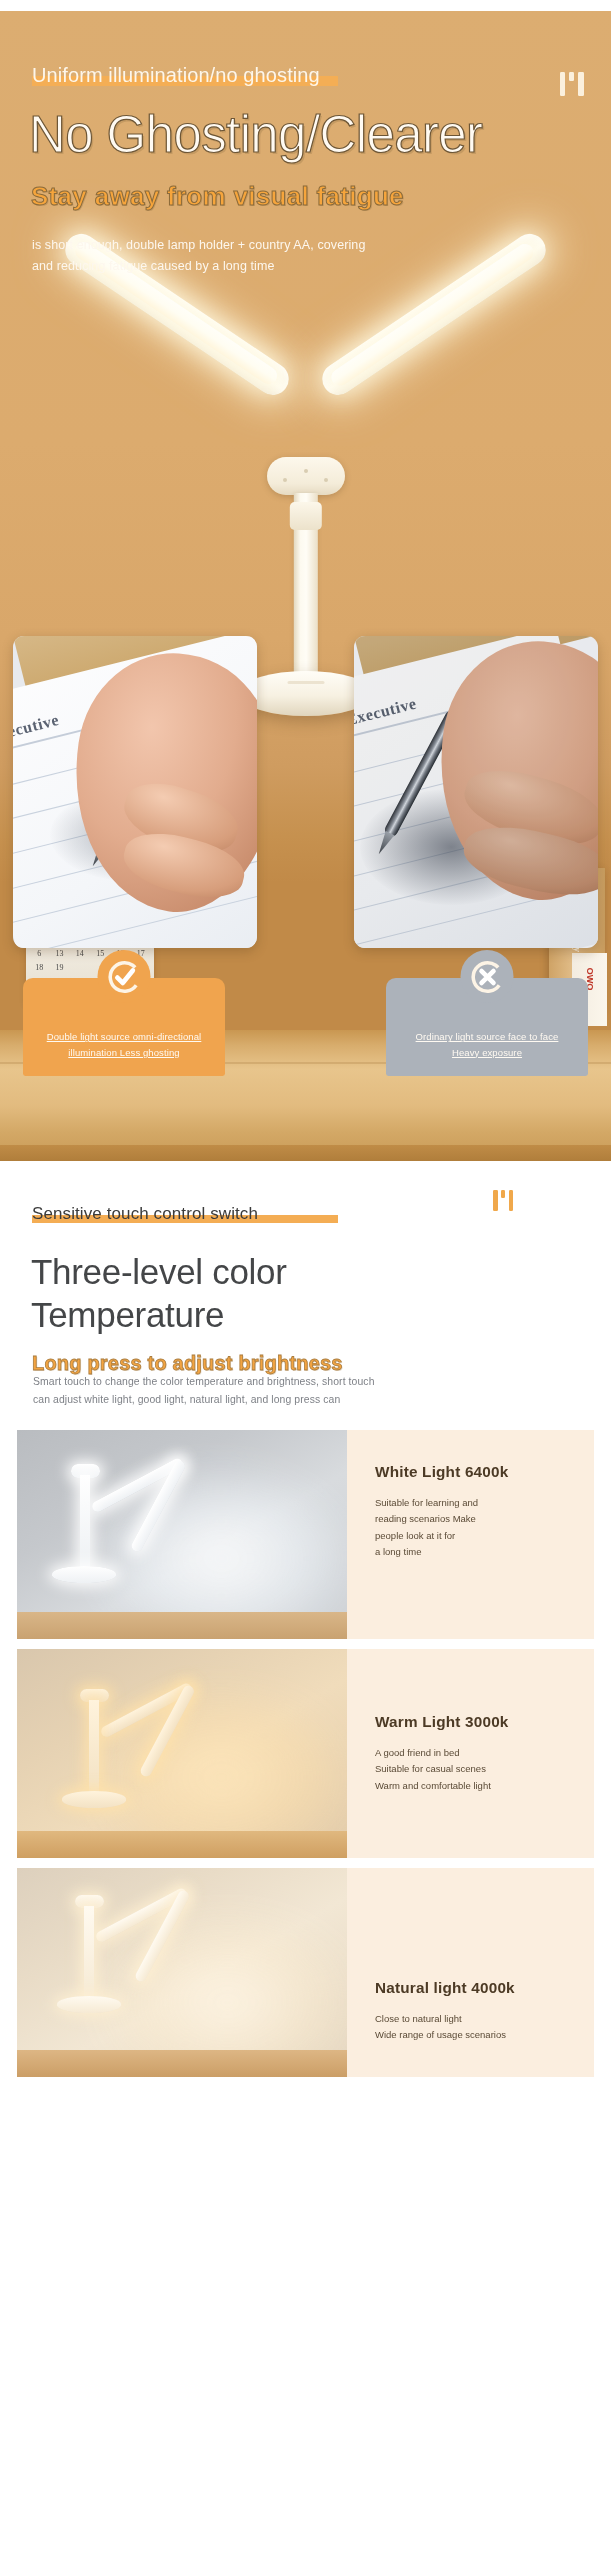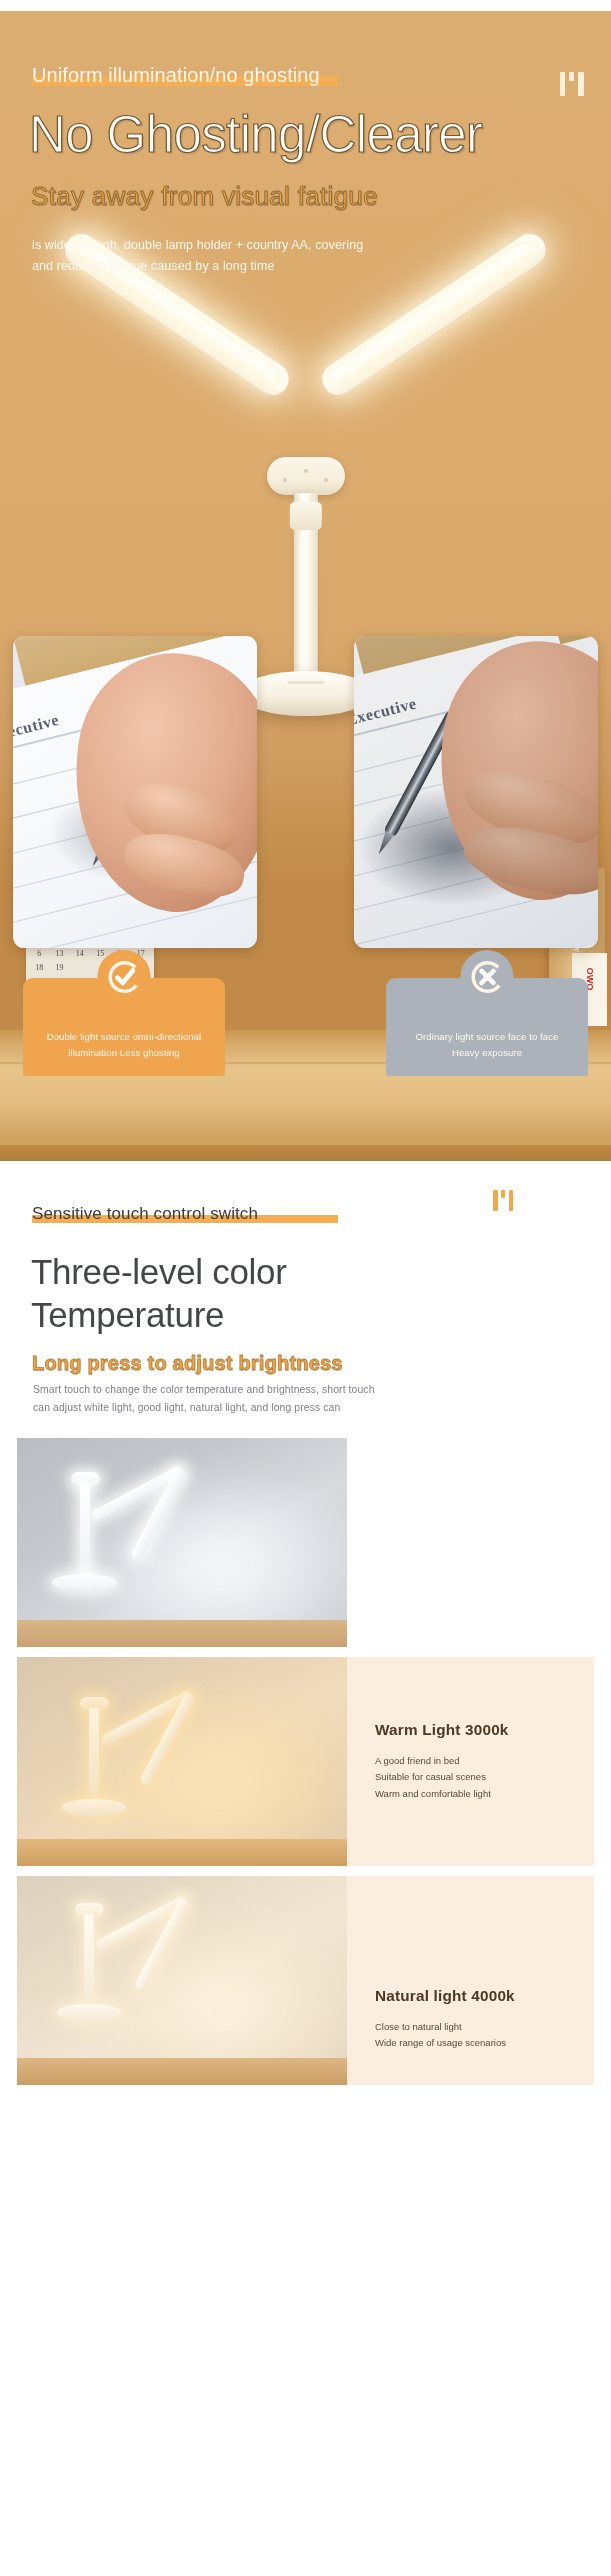--- a/index.html
+++ b/index.html
@@ -50,21 +50,21 @@
     font-size: 51px; line-height: 1;
     font-weight: 400;
     color: #fffaf2;
     -webkit-text-stroke: 1.2px #6d5636;
     letter-spacing: -0.6px;
     text-shadow: 1.8px 1.8px 0 rgba(120,90,50,.22);
     white-space: nowrap;
   }
   .h2-orange {
     position: absolute; left: 31px; top: 183px; z-index: 14;
-    font-size: 26px; line-height: 1; font-weight: 400;
+    font-size: 26px; line-height: 1; font-weight: 700;
     color: #f6a53c;
     -webkit-text-stroke: 1px #8a6a3a;
     letter-spacing: 0.3px;
     text-shadow: 1.2px 1.2px 0 rgba(120,90,50,.25);
     white-space: nowrap;
   }
   .sec1-body {
     position: absolute; left: 32px; top: 235px; z-index: 14;
     font-size: 12.5px; line-height: 21px; color: #fdf7ee;
     letter-spacing: 0.1px;
@@ -167,21 +167,21 @@
   
   .cap {
     position:absolute; top: 978px; width: 202px; height: 98px; z-index: 9;
     border-radius: 9.8px 9.8px 2.4px 2.4px;
     display:flex; align-items:flex-end; justify-content:center;
     padding-bottom: 16px;
     text-align:center;
   }
   .cap-good { left: 23px; background: #f0a44e; }
   .cap-bad  { right: 23px; background: #acb2ba; margin-left: 19px; }
-  .cap span { font-size: 9.5px; line-height: 15.3px; color:#fffaf2; letter-spacing:0.1px; display:block; }
+  .cap span { font-size: 9.5px; line-height: 15.3px; color:#fffaf2; letter-spacing:0.1px; display:block;text-decoration:underline; }
   .badge {
     position:absolute; top: -28px; left: 50%; transform: translateX(-50%);
     width: 53px; height: 53px; border-radius: 50%; z-index: 10;
     display:flex; align-items:center; justify-content:center;
   }
   .badge-good { background: #f0a44e; }
   .badge-bad  { background: #acb2ba; }
   .badge svg { width: 38px; height: 38px; }
 
   
@@ -231,21 +231,21 @@
     margin: 26px 0 0 31px; font-size: 35px; line-height: 43px;
     color: #444648; font-weight: 400; letter-spacing: -0.3px;
   }
   .sec2-h2 {
     margin: 17px 0 0 32px; font-size: 20px; font-weight:700; line-height:1;
     color:#f3a441; -webkit-text-stroke: 0.8px #a97c3e;
     letter-spacing:0.2px;
     text-shadow: 0.9px 0.9px 0 rgba(150,110,55,.25);
   }
   .sec2-body {
-    margin: 8px 0 0 33px; font-size: 10.4px; line-height: 18.3px; color:#7e8187; letter-spacing:0.1px;
+    margin: 0 0 0 33px; font-size: 10.4px; line-height: 18.3px; color:#7e8187; letter-spacing:0.1px;
   }
 
   .cards { margin-top: 21px; display:flex; flex-direction:column; gap: 9.8px; padding: 0 17px 24.4px 17px; }
   .card { display:flex; width: 577px; height: 209px; }
   .card-photo { width: 330px; height: 209px; position:relative; overflow:hidden; }
   .card-info { flex:1; background: #fbeedf; padding: 0 0 0 28px; display:flex; flex-direction:column; justify-content:center; }
   .card-title { font-size: 15.3px; color:#4c3a25; font-weight:700; letter-spacing:0.2px; margin-bottom: 13.4px; }
   .card-desc { font-size: 9.5px; line-height: 16.5px; color:#5a4a36; }
 
   .card-info.mid    { justify-content:center; }
@@ -308,21 +308,21 @@
     <div class="quote-icon">
       <i class="b1"></i>
         <i class="b2"></i>
         <i class="b3"></i>
     </div>
 
     <div class="h1-outline">No Ghosting/Clearer</div>
     <div class="h2-orange">Stay away from visual fatigue</div>
 
     <div class="sec1-body">
-      <div>is wide enough, double lamp holder + country AA, covering</div>
+      <div>is short enough, double lamp holder + country AA, covering</div>
       <div>and reducing fatigue caused by a long time</div>
     </div>
 
     <div class="hero-lamp">
       <div class="arm arm-left">
           <div class="tube"></div>
         </div>
       <div class="arm arm-right">
           <div class="tube"></div>
         </div>
@@ -465,20 +465,29 @@
             <div class="wall"></div>
             <div class="glow"></div>
             <div class="m-arm arm-a" style="left:64px; top:26px;"></div>
             <div class="m-arm arm-b" style="left:64px; top:26px;"></div>
             <div class="m-hinge" style="left:54px; top:34px;"></div>
             <div class="m-neck" style="left:63px; top:45px;"></div>
             <div class="m-base" style="left:35px; top:136px;"></div>
             <div class="tabletop"></div>
           </div>
         </div>
+        <div class="card-info top">
+          <div class="card-title">White Light  6400k</div>
+          <div class="card-desc">
+            <div>Suitable for learning and</div>
+            <div>reading scenarios Make</div>
+            <div>people look at it for</div>
+            <div>a long time</div>
+          </div>
+        </div>
       </div>
 
       <div class="card">
         <div class="card-photo">
           <div class="mini c2">
             <div class="wall"></div>
             <div class="glow"></div>
             <div class="m-arm arm-a" style="left:73px; top:32px;"></div>
             <div class="m-arm arm-b" style="left:73px; top:32px;"></div>
             <div class="m-hinge" style="left:63px; top:40px;"></div>

